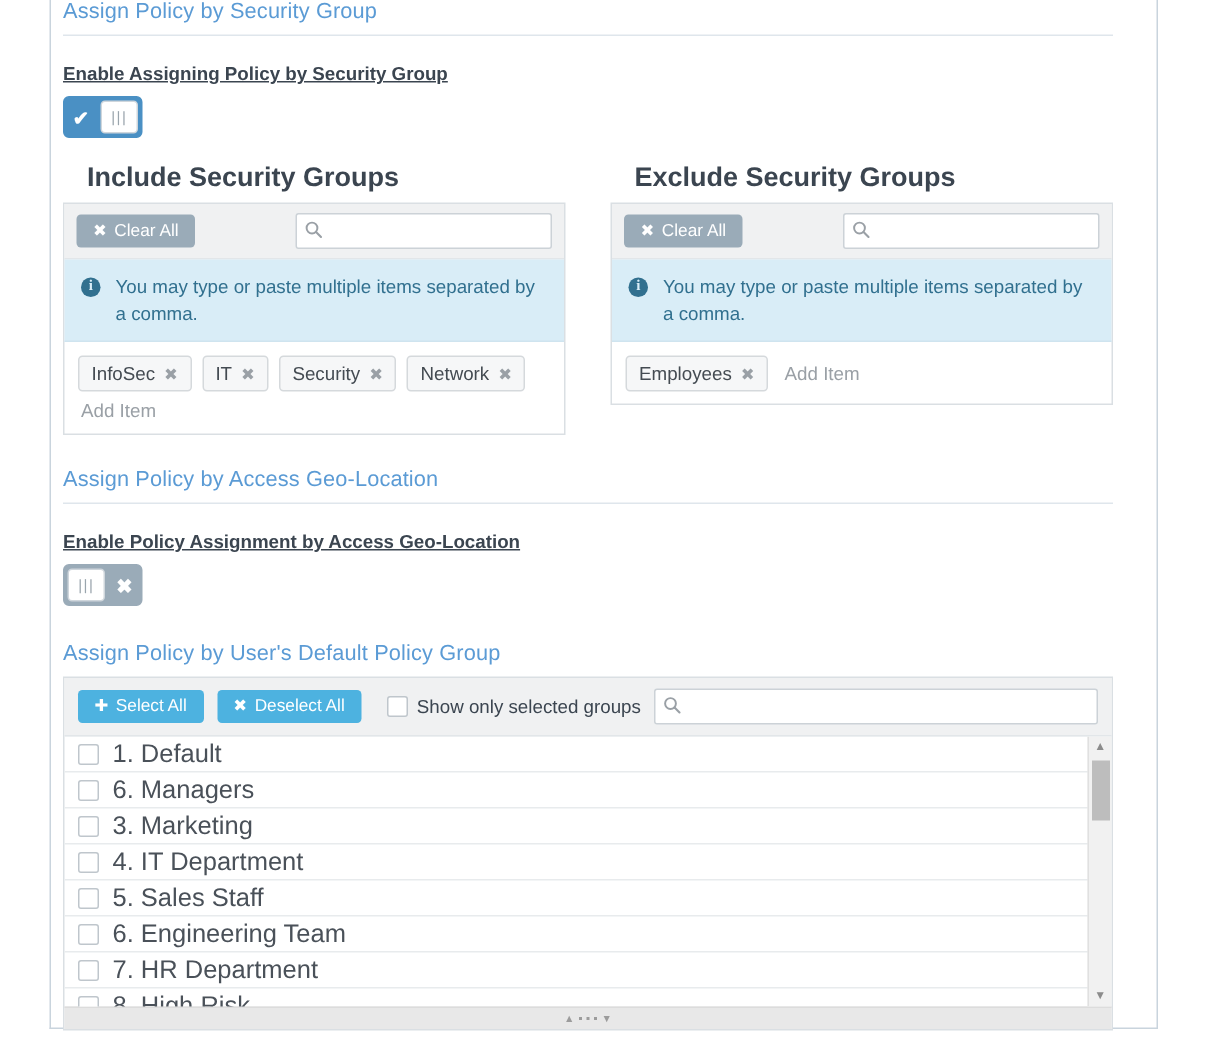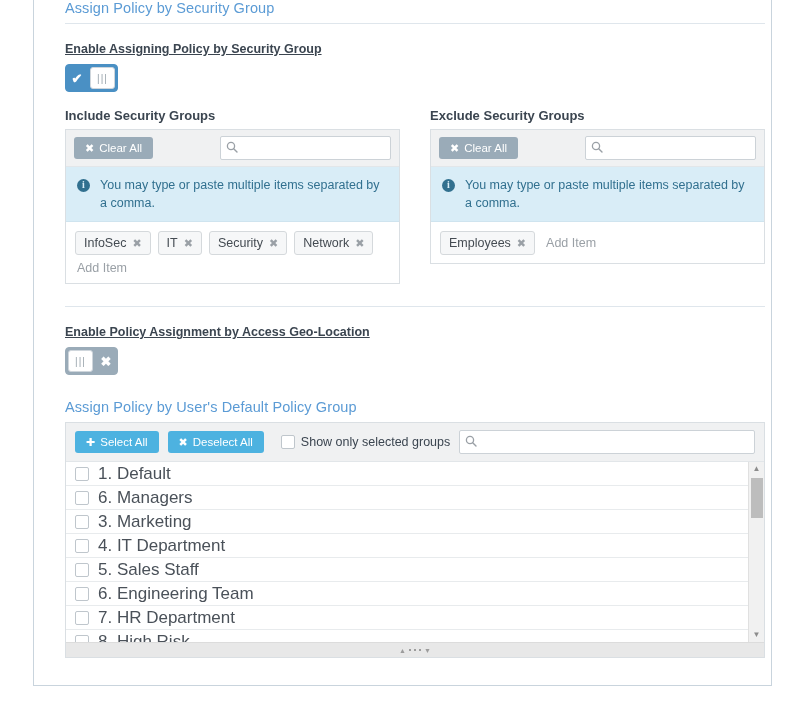--- a/index.html
+++ b/index.html
@@ -18,21 +18,21 @@
   .card {
     position: absolute;
     left: 33px; top: -40px;
     width: 739px; height: 726px;
     border: 1px solid #c9d4dd;
     border-top: none;
     background: #ffffff;
   }
   .card-inner {
     position: absolute;
-    left: 31px; top: 40px;
+    left: 8px; top: 40px;
     width: 700px;
   }
 
   
   .section-head {
     color: #5b9bd5;
     font-size: 14.5px;
     font-weight: normal;
     padding: 0 0 7px 0;
     margin: 0;
@@ -47,24 +47,24 @@
   .section-gap { height: 22px; }
 
   .field-label {
     font-size: 12.5px;
     font-weight: bold;
     color: #3b4550;
     margin: 0 0 8px 0;
     text-decoration: underline;
   }
   .sub-label {
-    font-size: 13px;
+    font-size: 18px;
     font-weight: bold;
     color: #3b4550;
-    margin: 0 0 6px 0;
+    margin: 0 0 6px 16px;
   }
 
   
   .toggle {
     display: inline-flex;
     width: 53px; height: 28px;
     border-radius: 4px;
     overflow: hidden;
     align-items: stretch;
     cursor: pointer;
@@ -368,20 +368,21 @@
                 <span class="add-item inline">Add Item</span>
               </div>
             </div>
           </div>
         </div>
       </div>
 
       <div class="section-gap"></div>
 
       
+      <div class="section-head">Assign Policy by Access Geo-Location</div>
       <div class="section-rule"></div>
 
       <div class="field-label">Enable Policy Assignment by Access Geo-Location</div>
 
       <div class="toggle off">
         <div class="tg-handle">|||</div>
         <div class="tg-icon">✖</div>
       </div>
 
       <div style="height:24px"></div>

